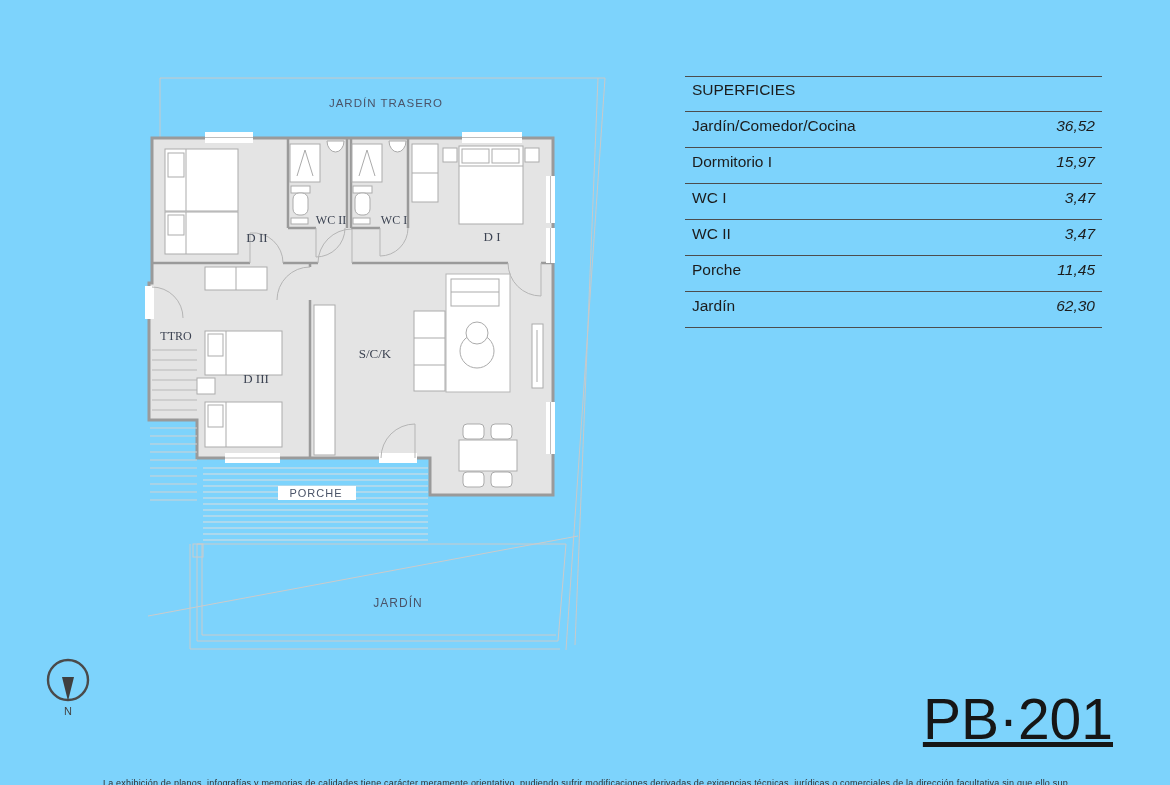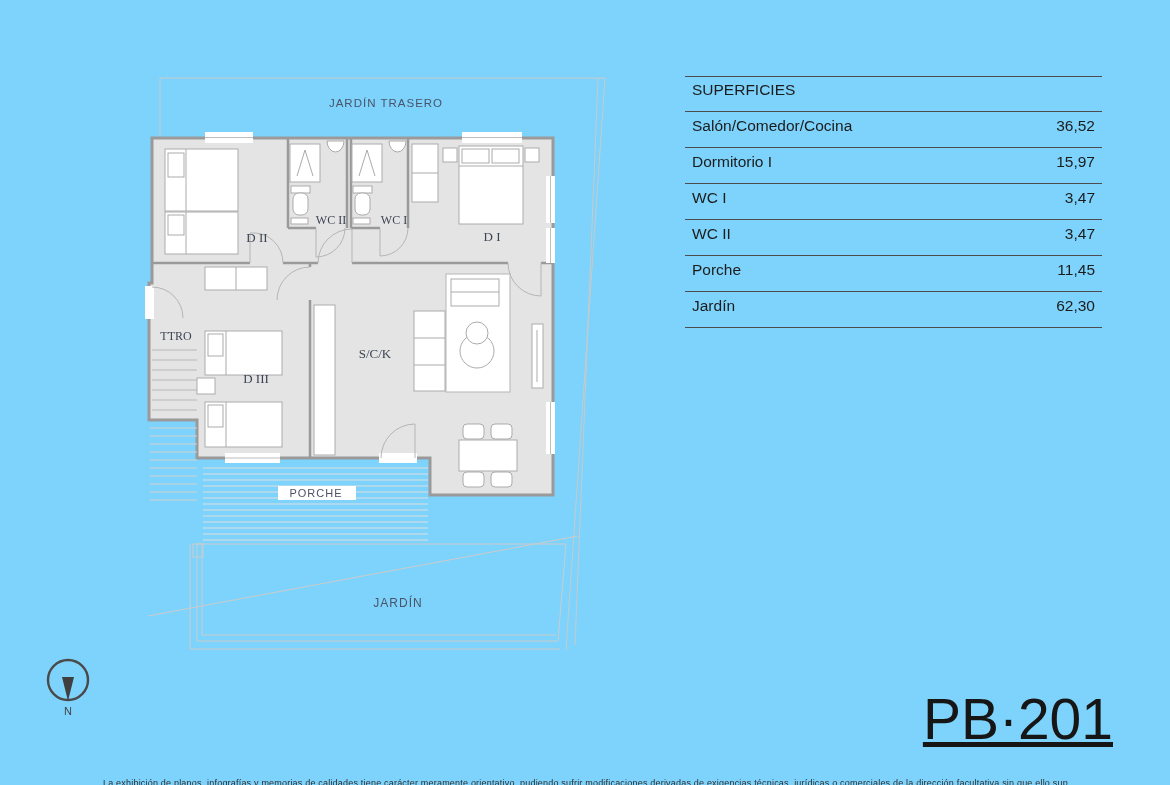--- a/index.html
+++ b/index.html
@@ -15,21 +15,21 @@
   .surfaces{
     position:absolute;left:685px;top:76px;width:417px;
     color:#1c1c1c;font-size:15.5px;
   }
   .trow{
     display:flex;justify-content:space-between;align-items:center;
     height:36px;border-bottom:1px solid #4d4d4d;padding:0 7px 8px 7px;
     box-sizing:border-box;
   }
   .trow.head{border-top:1px solid #4d4d4d;}
-  .trow .val{text-align:left;}
+  .trow .val{text-align:left;font-style:italic;}
   .trow.total{font-weight:bold;}
   
   .plan-code{
     position:absolute;left:868px;top:686px;width:245px;
     font-size:57px;color:#161616;text-align:right;letter-spacing:0px;
     font-family:"Liberation Sans",sans-serif;
     text-decoration:underline;
   }
   
   .compass{position:absolute;left:40px;top:652px;}
@@ -231,21 +231,21 @@
     <text class="plan-label" x="375" y="358" font-size="13" text-anchor="middle">S/C/K</text>
     <text class="area-label" x="316" y="497" font-size="11" text-anchor="middle" letter-spacing="0.5">PORCHE</text>
     <text class="area-label" x="398" y="607" font-size="12" text-anchor="middle">JARDÍN</text>
   </svg>
 
   <div class="surfaces">
     <div class="trow head">
       <span>SUPERFICIES</span>
     </div>
     <div class="trow">
-      <span>Salón/Comedor/Cocina</span>
+      <span>Jardín/Comedor/Cocina</span>
       <span class="val">36,52</span>
     </div>
     <div class="trow">
       <span>Dormitorio I</span>
       <span class="val">15,97</span>
     </div>
     <div class="trow">
       <span>WC I</span>
       <span class="val">3,47</span>
     </div>

